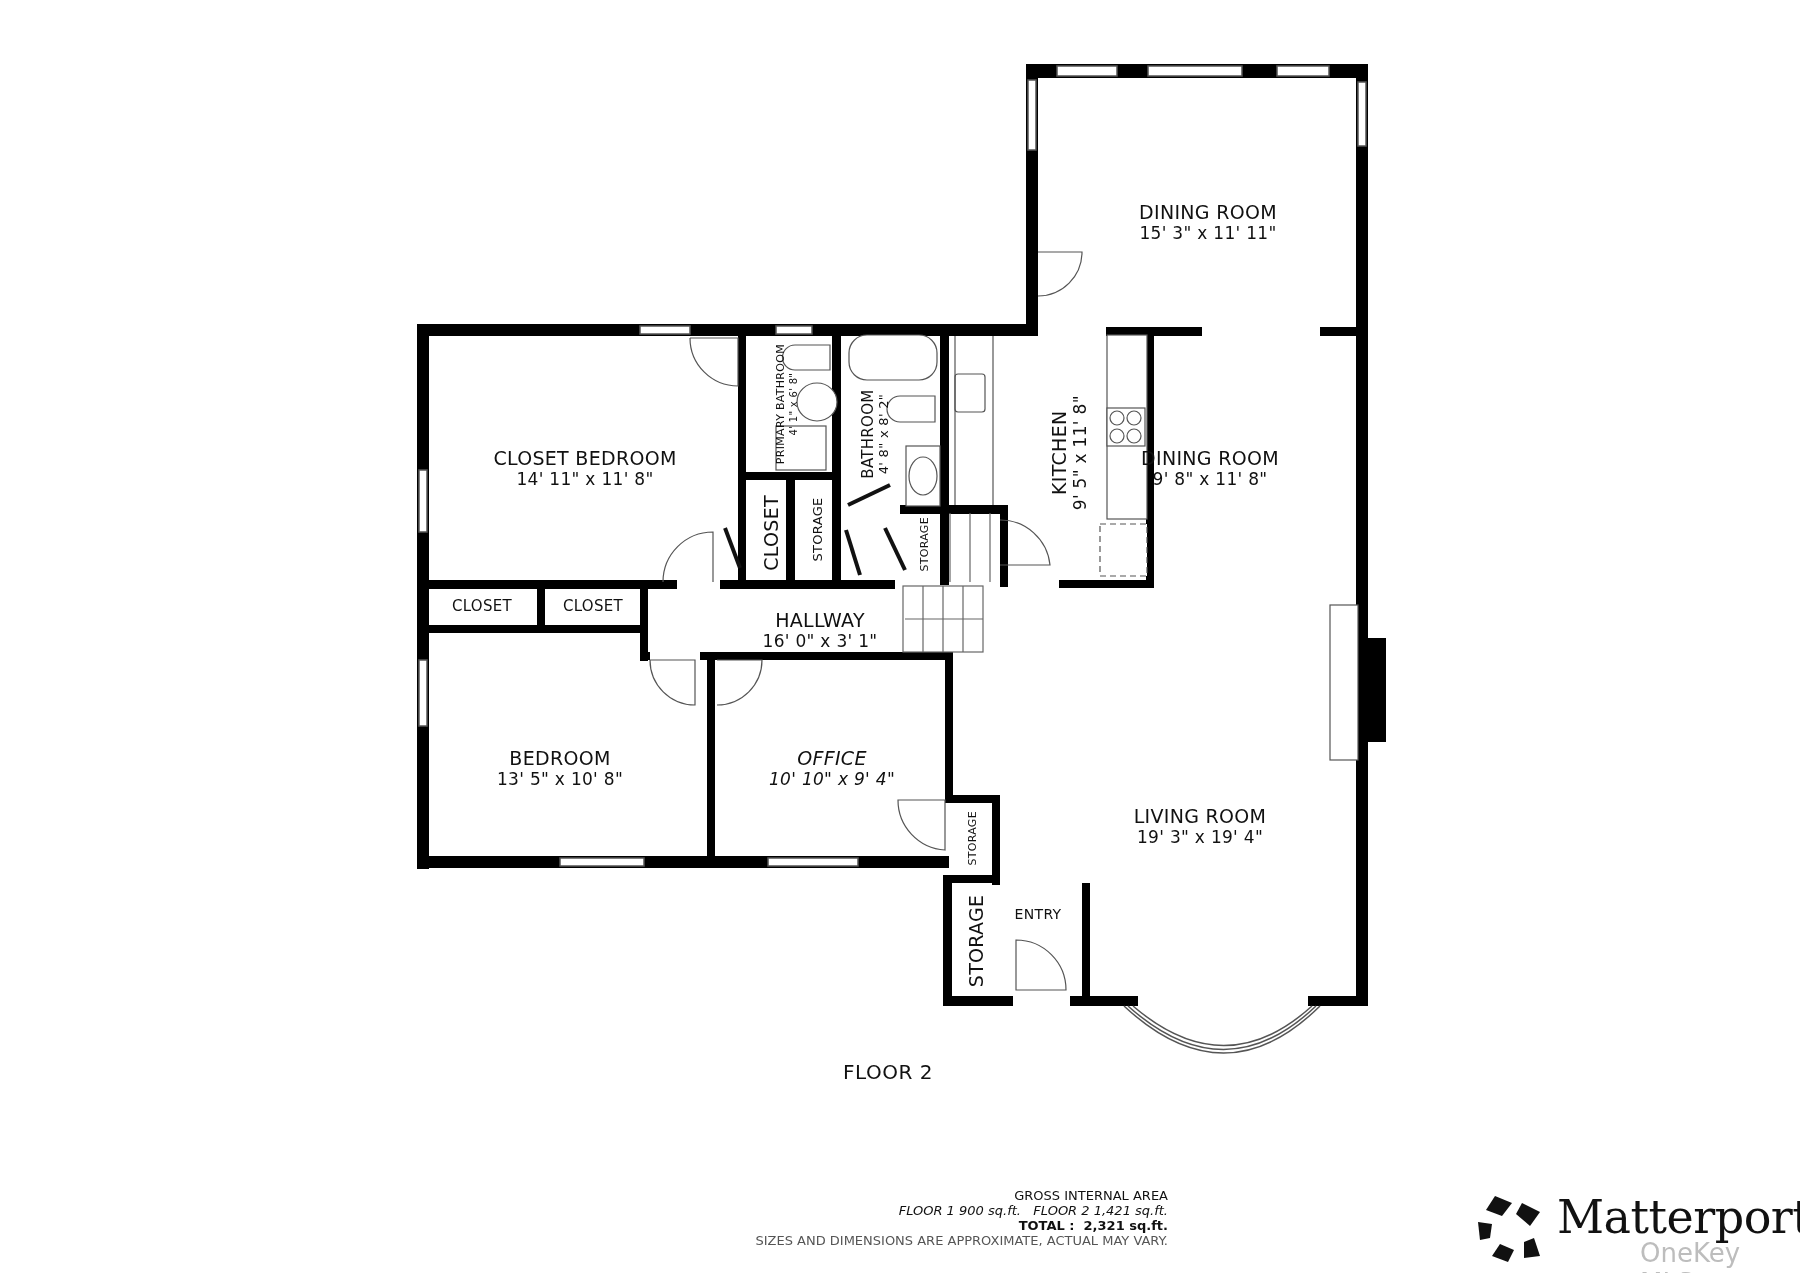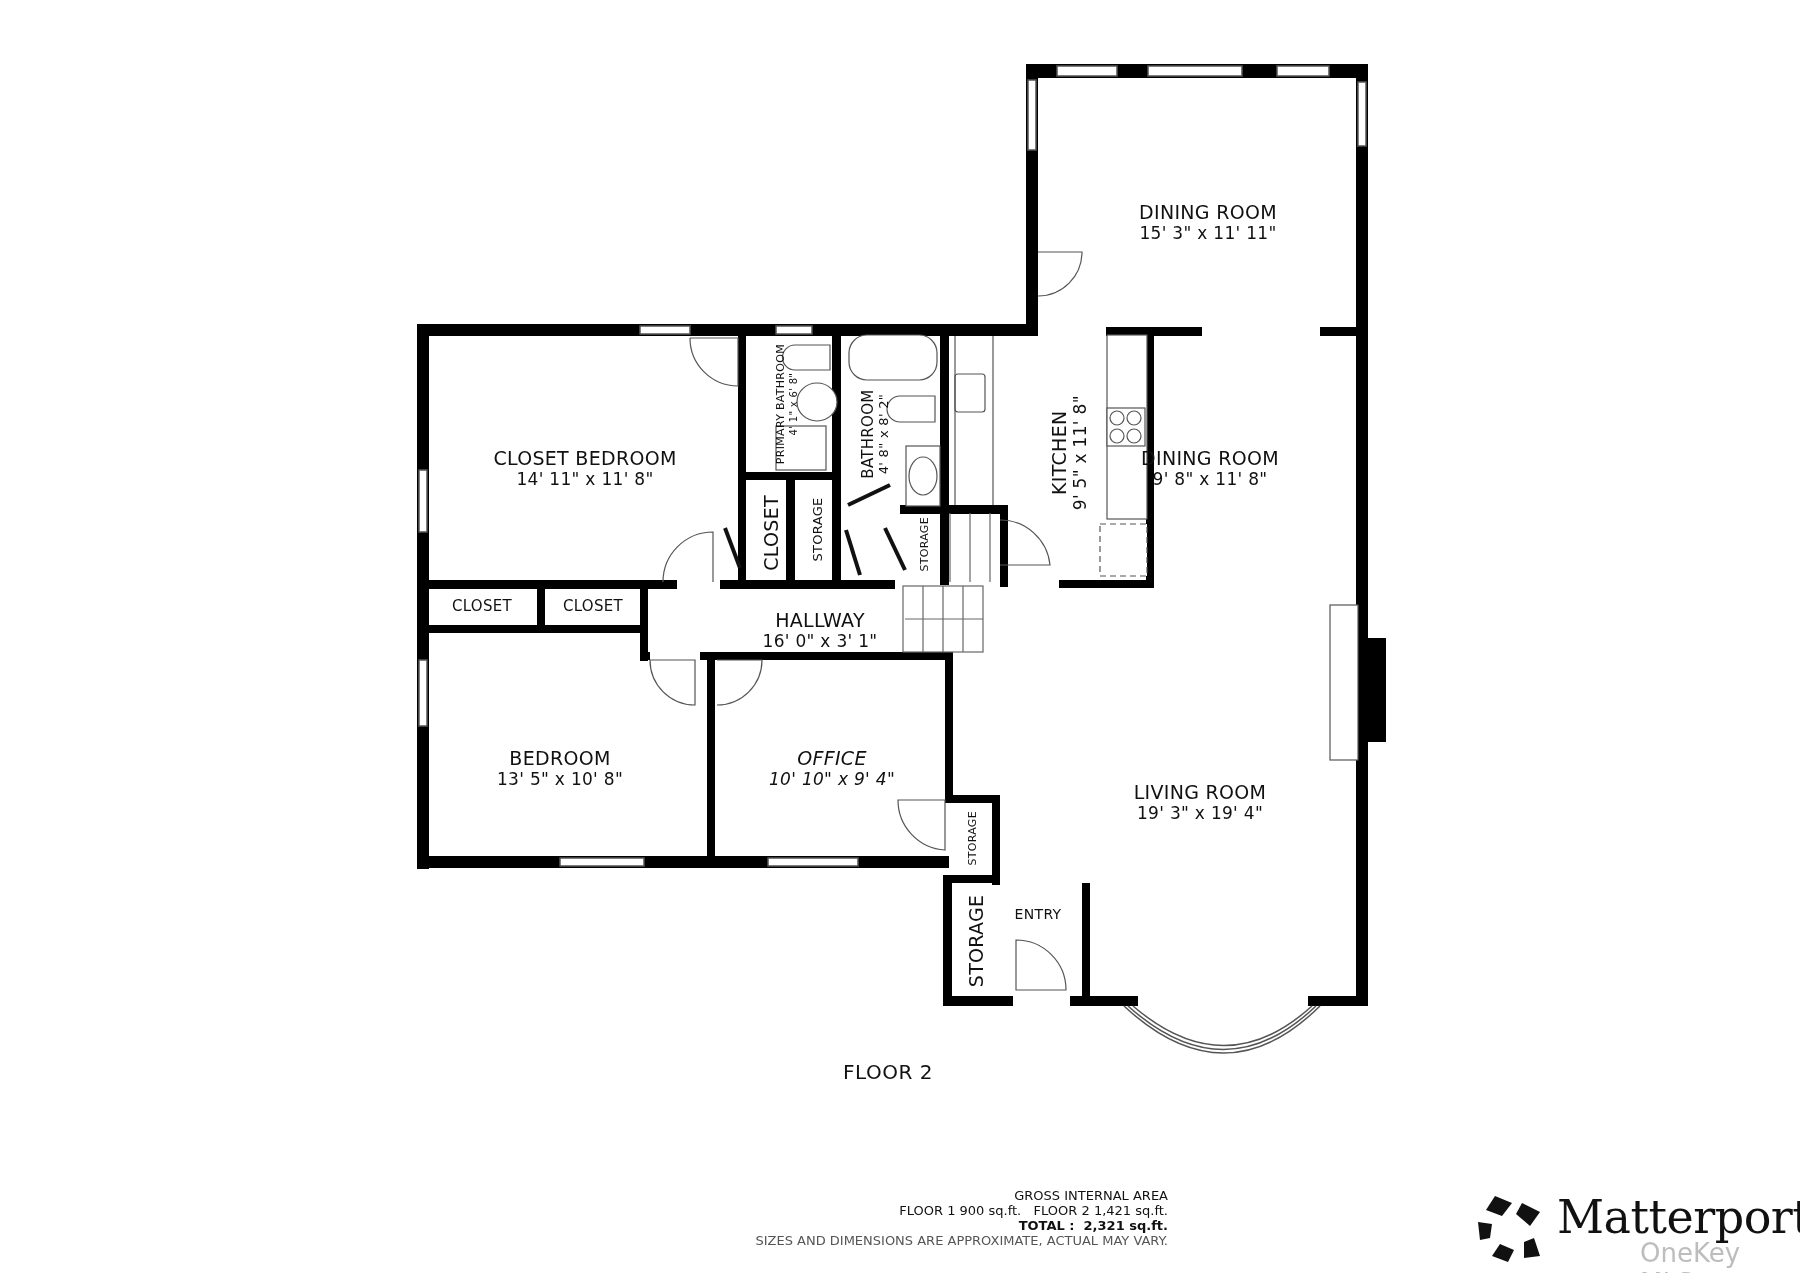--- a/index.html
+++ b/index.html
@@ -201,39 +201,39 @@
   <div class="d">16' 0" x 3' 1"</div>
 </div>
 <div class="lbl" style="left:460px; top:748px; width:200px;">
   <div class="n">BEDROOM</div>
   <div class="d">13' 5" x 10' 8"</div>
 </div>
 <div class="lbl" style="left:732px; top:748px; width:200px;font-style:italic;">
   <div class="n">OFFICE</div>
   <div class="d">10' 10" x 9' 4"</div>
 </div>
-<div class="lbl" style="left:1090px; top:782px; width:220px;">
+<div class="lbl" style="left:1090px; top:806px; width:220px;">
   <div class="n">LIVING ROOM</div>
   <div class="d">19' 3" x 19' 4"</div>
 </div>
 <div class="lbl vert tiny" style="left:945px; top:832px; width:56px;">
   <div class="n">STORAGE</div>
 </div>
 <div class="lbl vert" style="left:927px; top:930px; width:100px;">
   <div class="n">STORAGE</div>
 </div>
 <div class="lbl small" style="left:1003px; top:906px; width:70px;">
   <div class="n" style="font-size:14px;">ENTRY</div>
 </div>
 
 <div class="floor-title">FLOOR 2</div>
 
 <div class="area">
   <div>GROSS INTERNAL AREA</div>
-  <div style="white-space:pre;">FLOOR 1 900 sq.ft.   FLOOR 2 1,421 sq.ft.</div>
+  <div style="white-space:pre;font-style:italic;">FLOOR 1 900 sq.ft.   FLOOR 2 1,421 sq.ft.</div>
   <div style="white-space:pre;font-weight:bold;">TOTAL :  2,321 sq.ft.</div>
   <div class="disclaimer">SIZES AND DIMENSIONS ARE APPROXIMATE, ACTUAL MAY VARY.</div>
 </div>
 
 <div class="brand">
   <span class="brand-name"><span>Matterport</span></span>
 </div>
 
 <div class="watermark">OneKey MLS</div>
 

